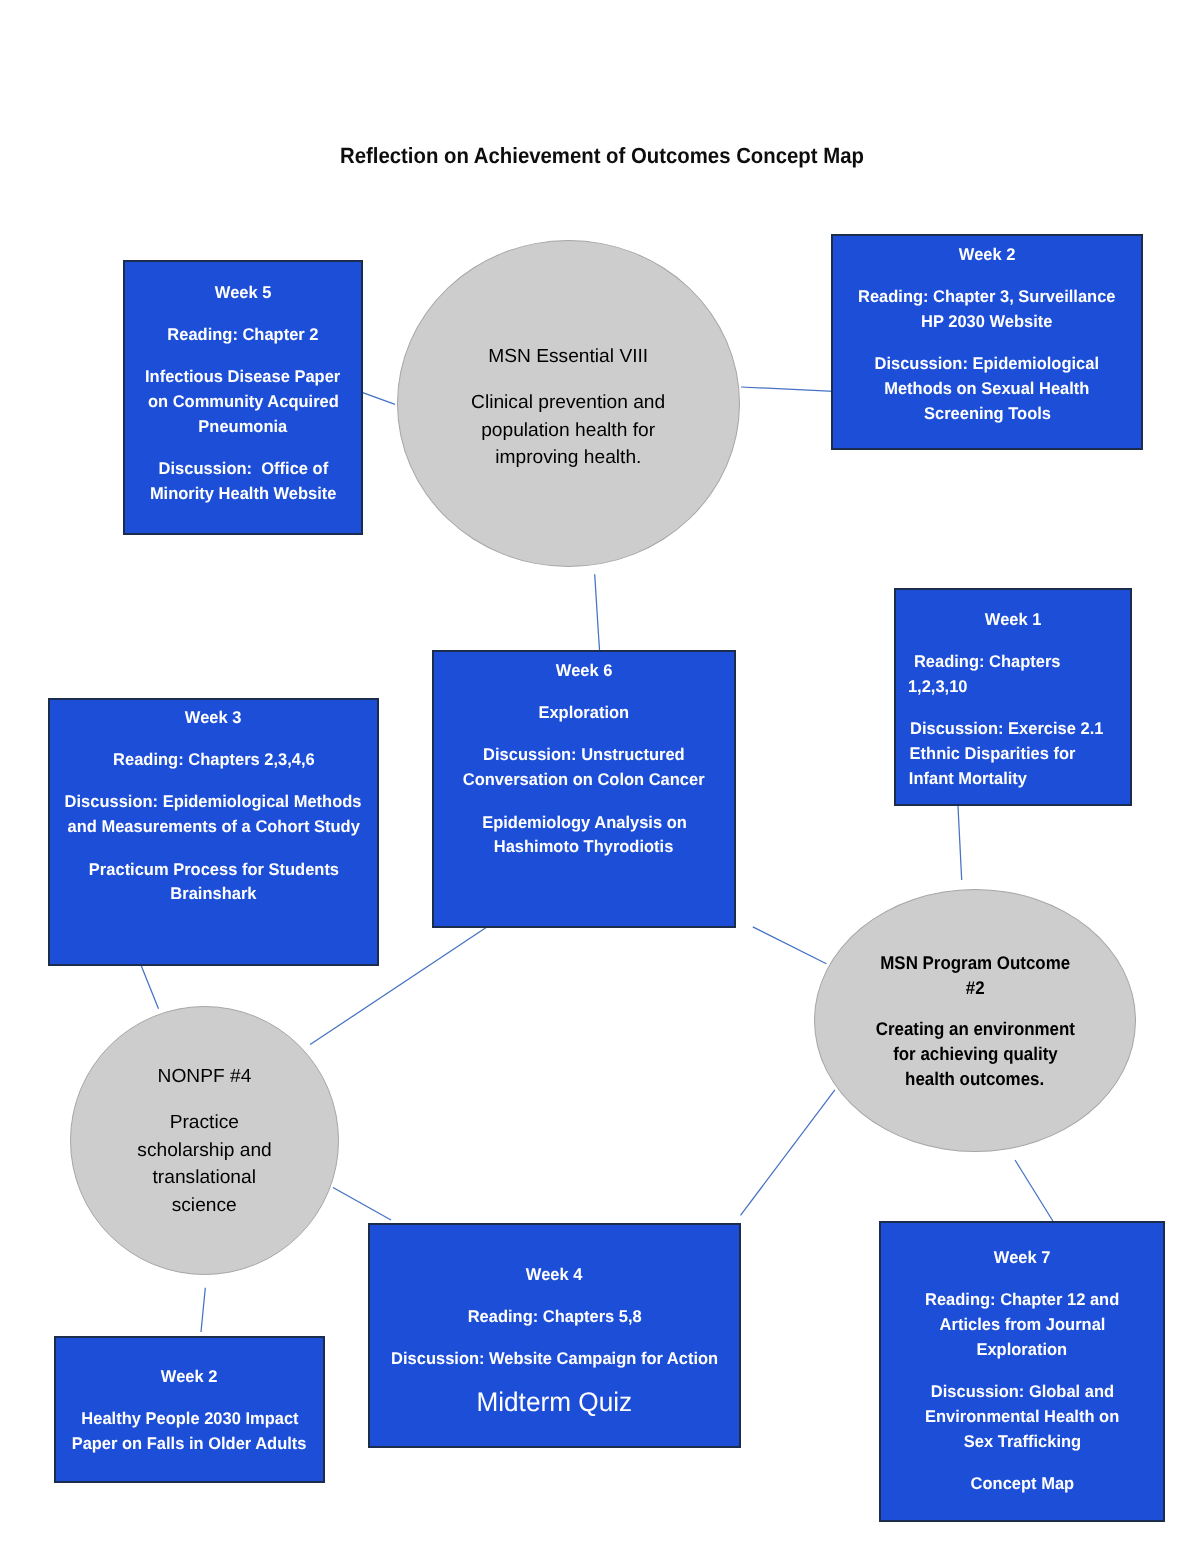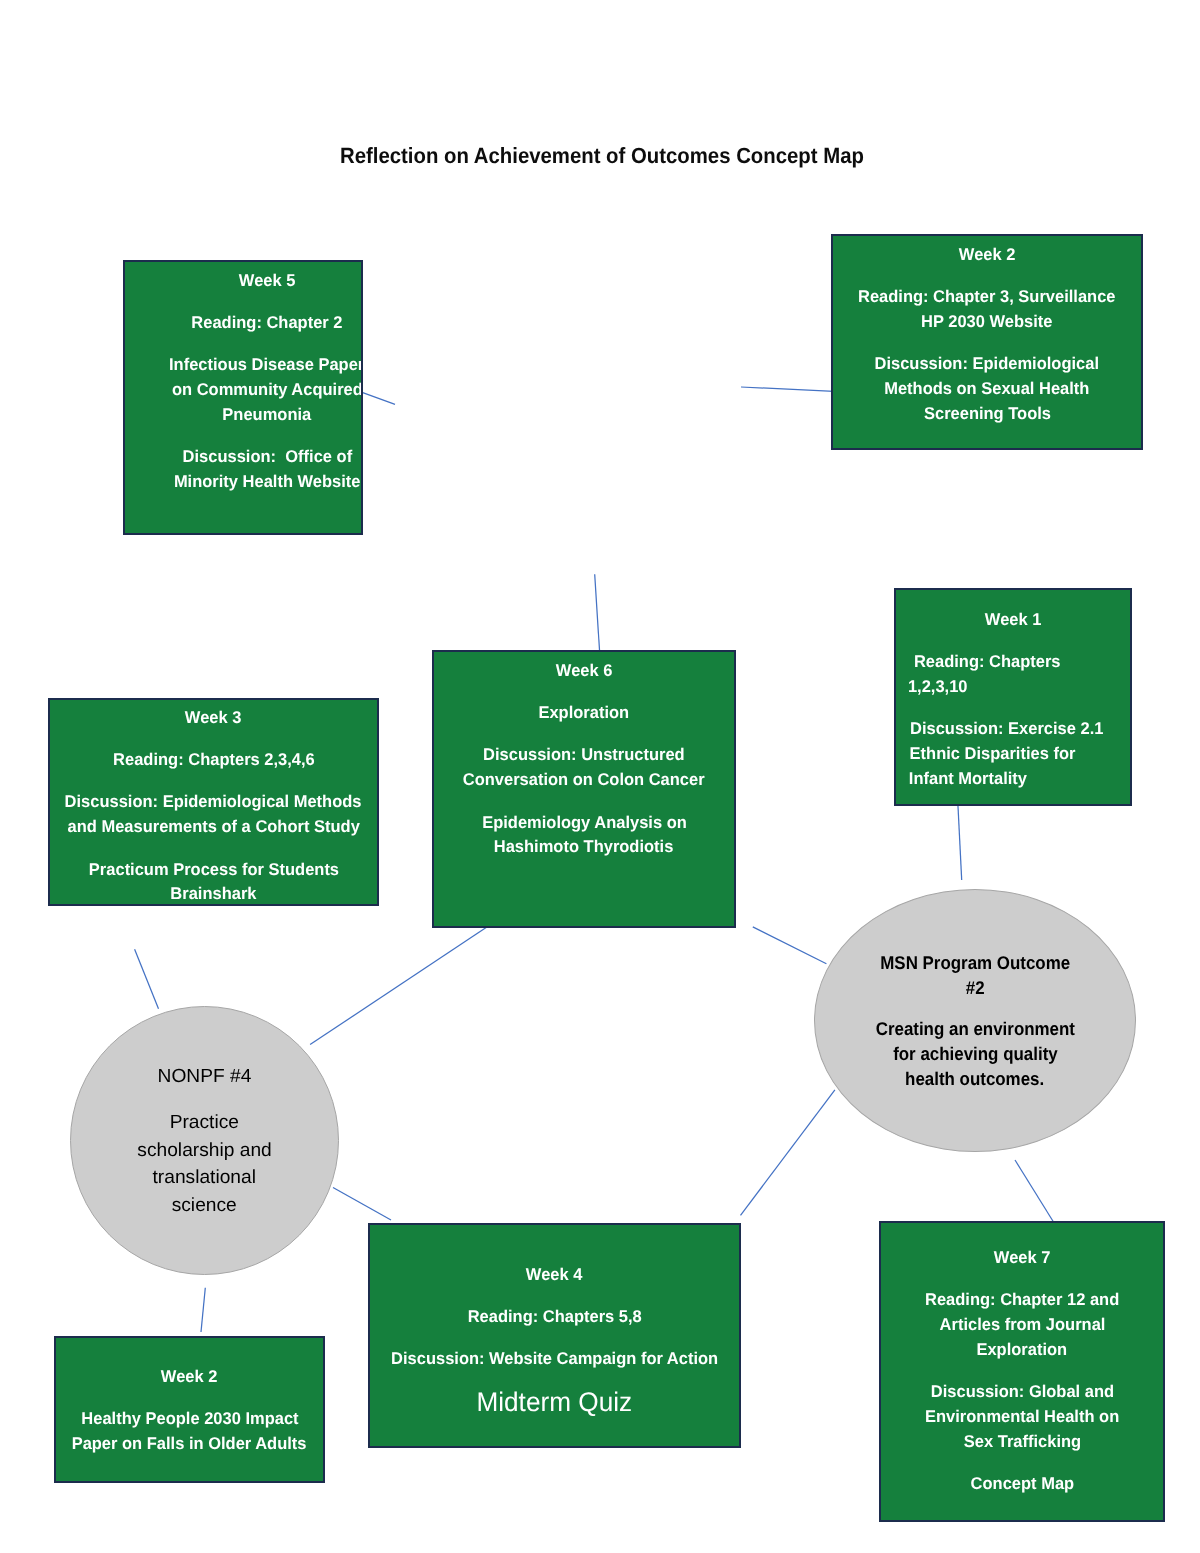--- a/index.html
+++ b/index.html
@@ -12,21 +12,21 @@
   #edges { position:absolute; left:0; top:0; }
 
   .title { position:absolute; font-weight:bold; color:#0d0d0d;
            white-space:nowrap; font-size:22px; line-height:22px;
            transform:scaleX(0.925); transform-origin:0 0;
            -webkit-font-smoothing:antialiased; }
 
   .node { position:absolute; box-sizing:border-box; overflow:hidden; }
   .node .txt { position:absolute; left:0; width:100%; }
 
-  .boxnode { background:#15803d; border:2.5px solid #1C2C4D; color:#ffffff;padding-left:31px; }
+  .boxnode { background:#1d4ed8; border:2.5px solid #1C2C4D; color:#ffffff;padding-left:31px; }
   .boxnode .txt { font-weight:bold; text-align:center; }
   .boxnode p { font-size:17px; line-height:24.9px; }
 
   .ovalnode { background:#CDCDCD; border:1px solid #A6A6A6; color:#000000;
               border-radius:50%; }
   .ovalnode .txt { text-align:center; }
 
   .oval-reg p { font-size:19px; line-height:27.6px; font-weight:normal; }
   .oval-reg .sc { transform:scaleX(1.01); }
   .oval-bold .txt { font-weight:bold; }
@@ -58,23 +58,32 @@
       <line x1="752.8" y1="926.9" x2="826.4" y2="963.7"></line>
       <line x1="333" y1="1187.5" x2="391" y2="1220"></line>
       <line x1="205.3" y1="1287.7" x2="201" y2="1332"></line>
       <line x1="834.9" y1="1089.8" x2="740.5" y2="1215.4"></line>
       <line x1="1015" y1="1160" x2="1053.5" y2="1222"></line>
     </g>
   </svg>
 
   <div class="title" style="left:340px; top:145px;">Reflection on Achievement of Outcomes Concept Map</div>
 
+  <div class="node ovalnode oval-reg" style="left:397px; top:240px; width:343px; height:327px;">
+    <div class="txt" style="top:102px;">
+        <p><span class="sc">MSN Essential VIII</span></p>
+        <p class="gap">&nbsp;</p>
+        <p><span class="sc">Clinical prevention and</span></p>
+        <p><span class="sc">population health for</span></p>
+        <p><span class="sc">improving health.</span></p>
+      </div>
+  </div>
 
   <div class="node boxnode" style="left:123px; top:260px; width:240px; height:275px;">
-    <div class="txt" style="top:7px;margin-left:24px;">
+    <div class="txt" style="top:19px;">
         <p><span class="sc">Week 5</span></p>
         <p class="gap">&nbsp;</p>
         <p><span class="sc">Reading: Chapter 2</span></p>
         <p class="gap">&nbsp;</p>
         <p><span class="sc">Infectious Disease Paper</span></p>
         <p><span class="sc">on Community Acquired</span></p>
         <p><span class="sc">Pneumonia</span></p>
         <p class="gap">&nbsp;</p>
         <p><span class="sc">Discussion:  Office of</span></p>
         <p><span class="sc">Minority Health Website</span></p>
@@ -114,21 +123,21 @@
         <p><span class="sc">Exploration</span></p>
         <p class="gap">&nbsp;</p>
         <p><span class="sc">Discussion: Unstructured</span></p>
         <p><span class="sc">Conversation on Colon Cancer</span></p>
         <p class="gap">&nbsp;</p>
         <p><span class="sc">Epidemiology Analysis on</span></p>
         <p><span class="sc">Hashimoto Thyrodiotis</span></p>
       </div>
   </div>
 
-  <div class="node boxnode" style="left:48px; top:698px; width:331px; height:208px;">
+  <div class="node boxnode" style="left:48px; top:698px; width:331px; height:268px;">
     <div class="txt" style="top:6px;">
         <p><span class="sc">Week 3</span></p>
         <p class="gap">&nbsp;</p>
         <p><span class="sc">Reading: Chapters 2,3,4,6</span></p>
         <p class="gap">&nbsp;</p>
         <p><span class="sc">Discussion: Epidemiological Methods</span></p>
         <p><span class="sc">and Measurements of a Cohort Study</span></p>
         <p class="gap">&nbsp;</p>
         <p><span class="sc">Practicum Process for Students</span></p>
         <p><span class="sc">Brainshark</span></p>

